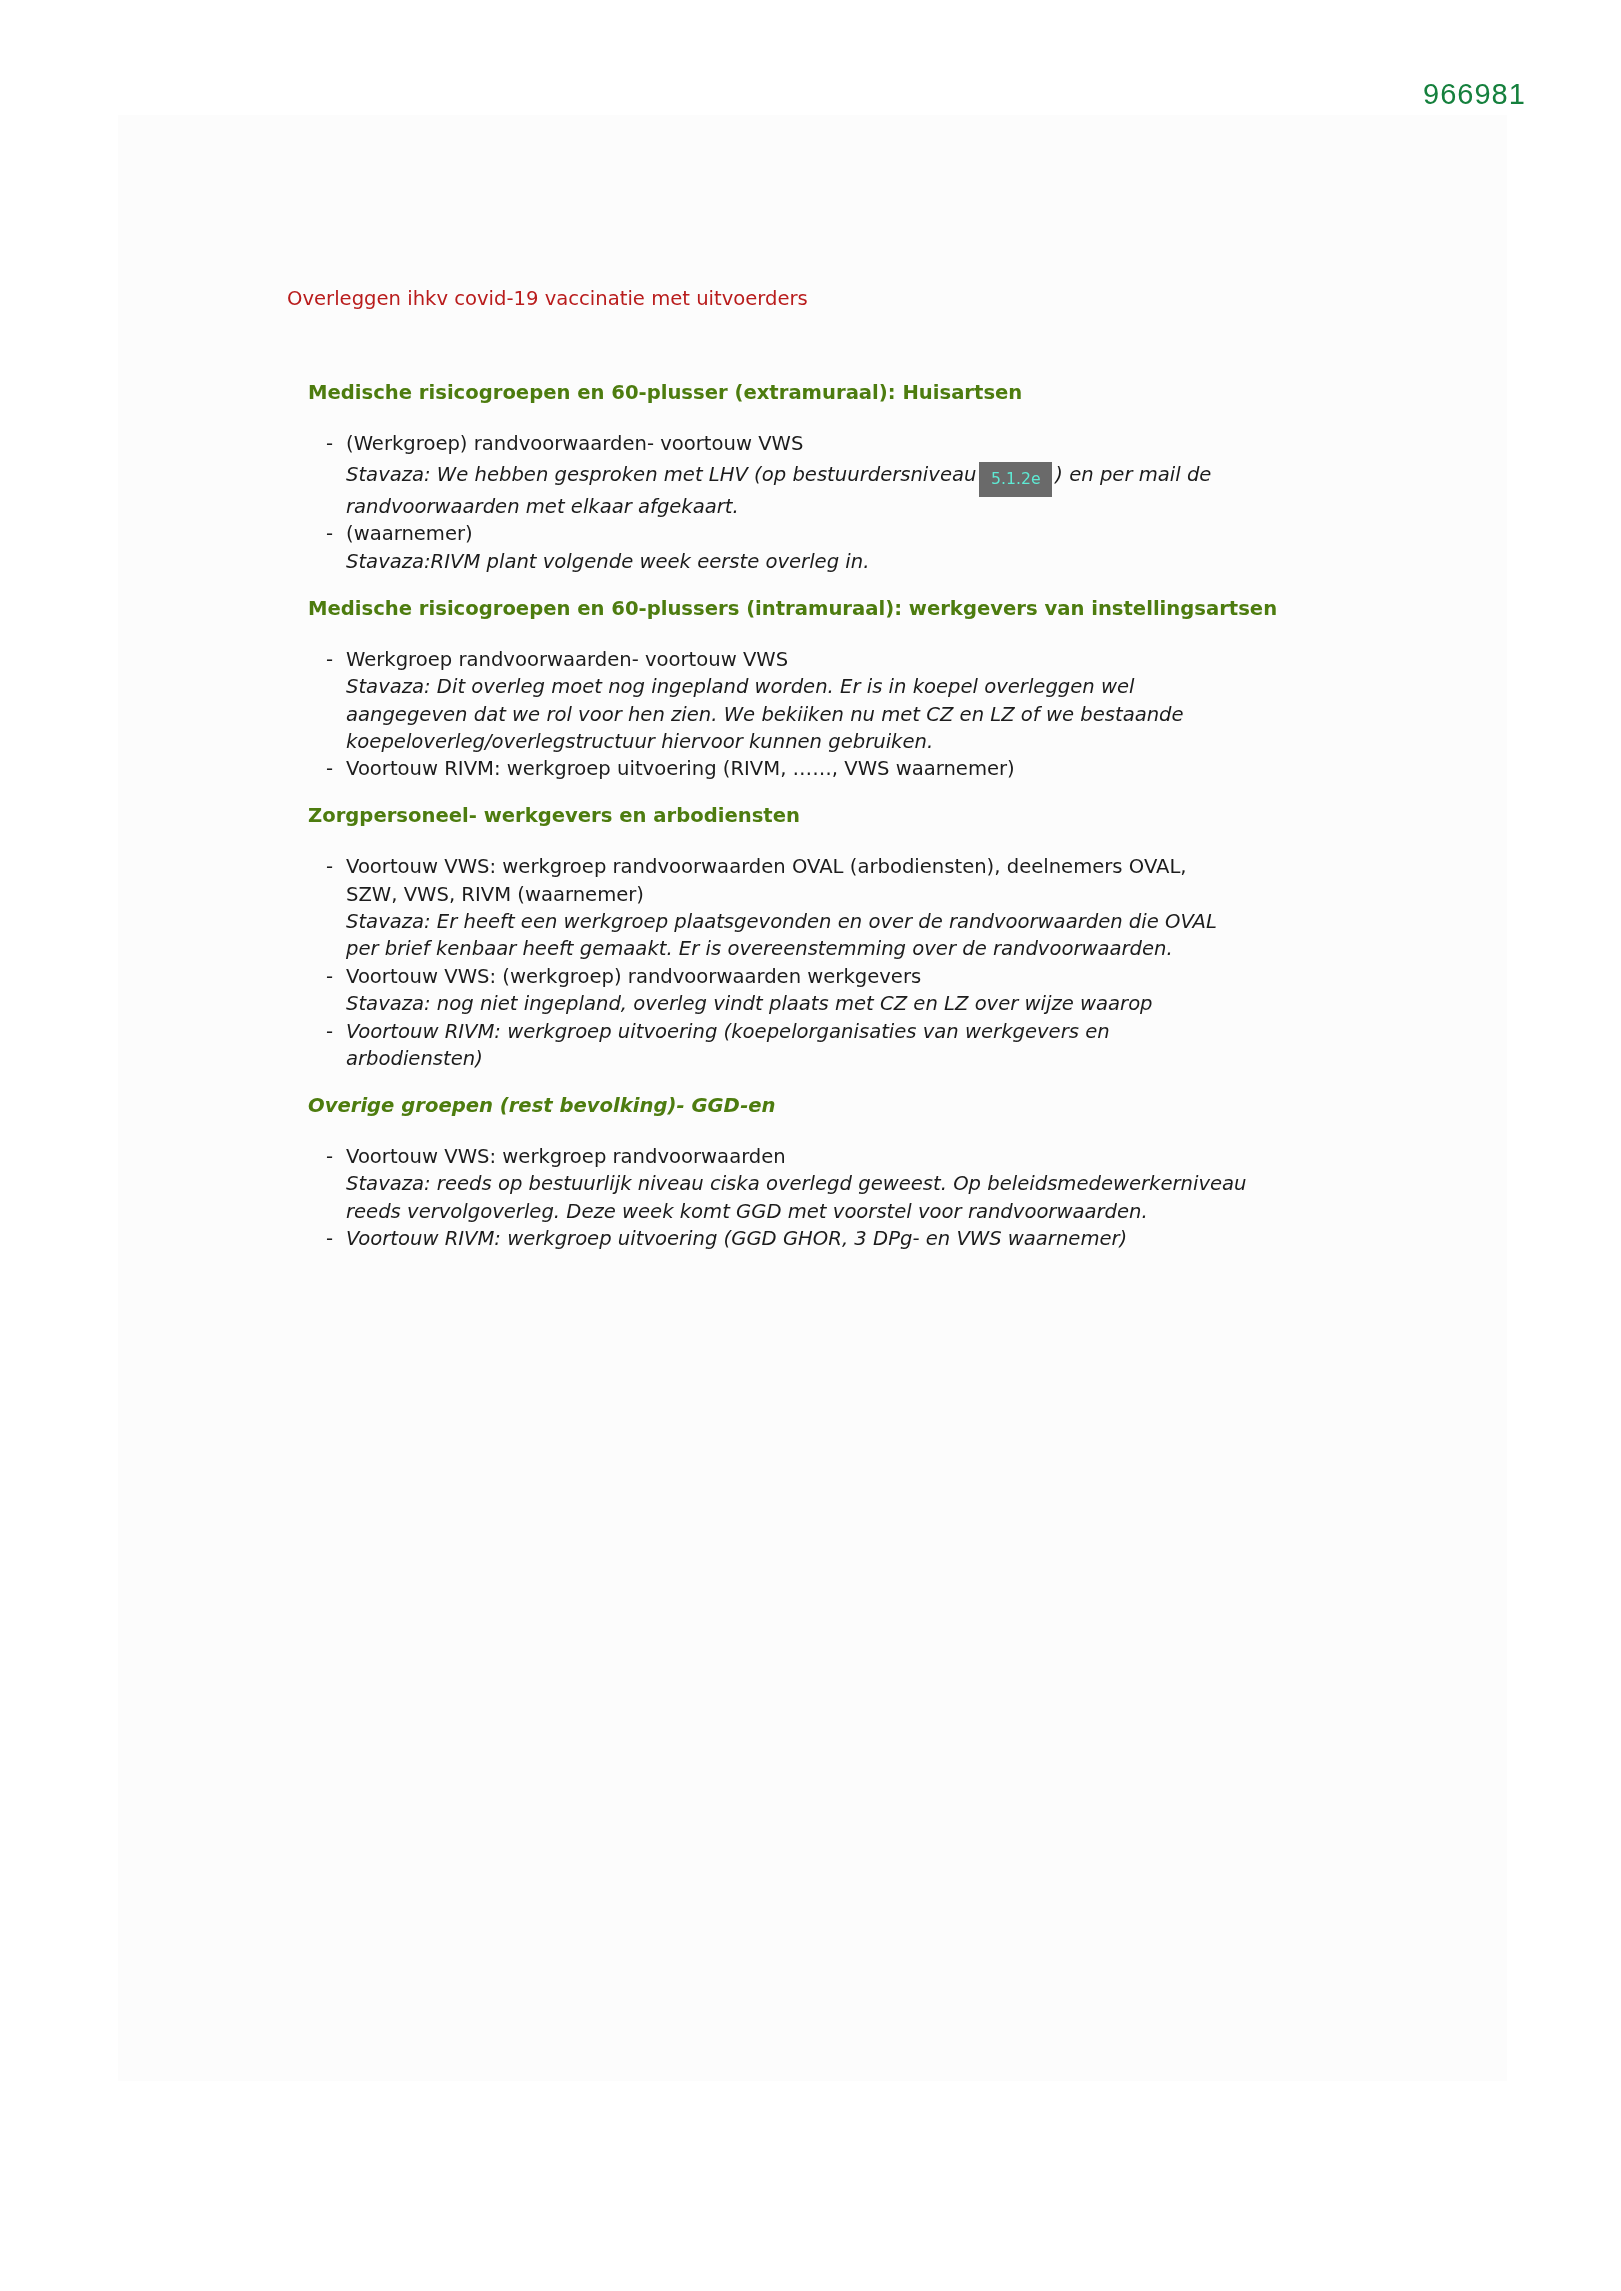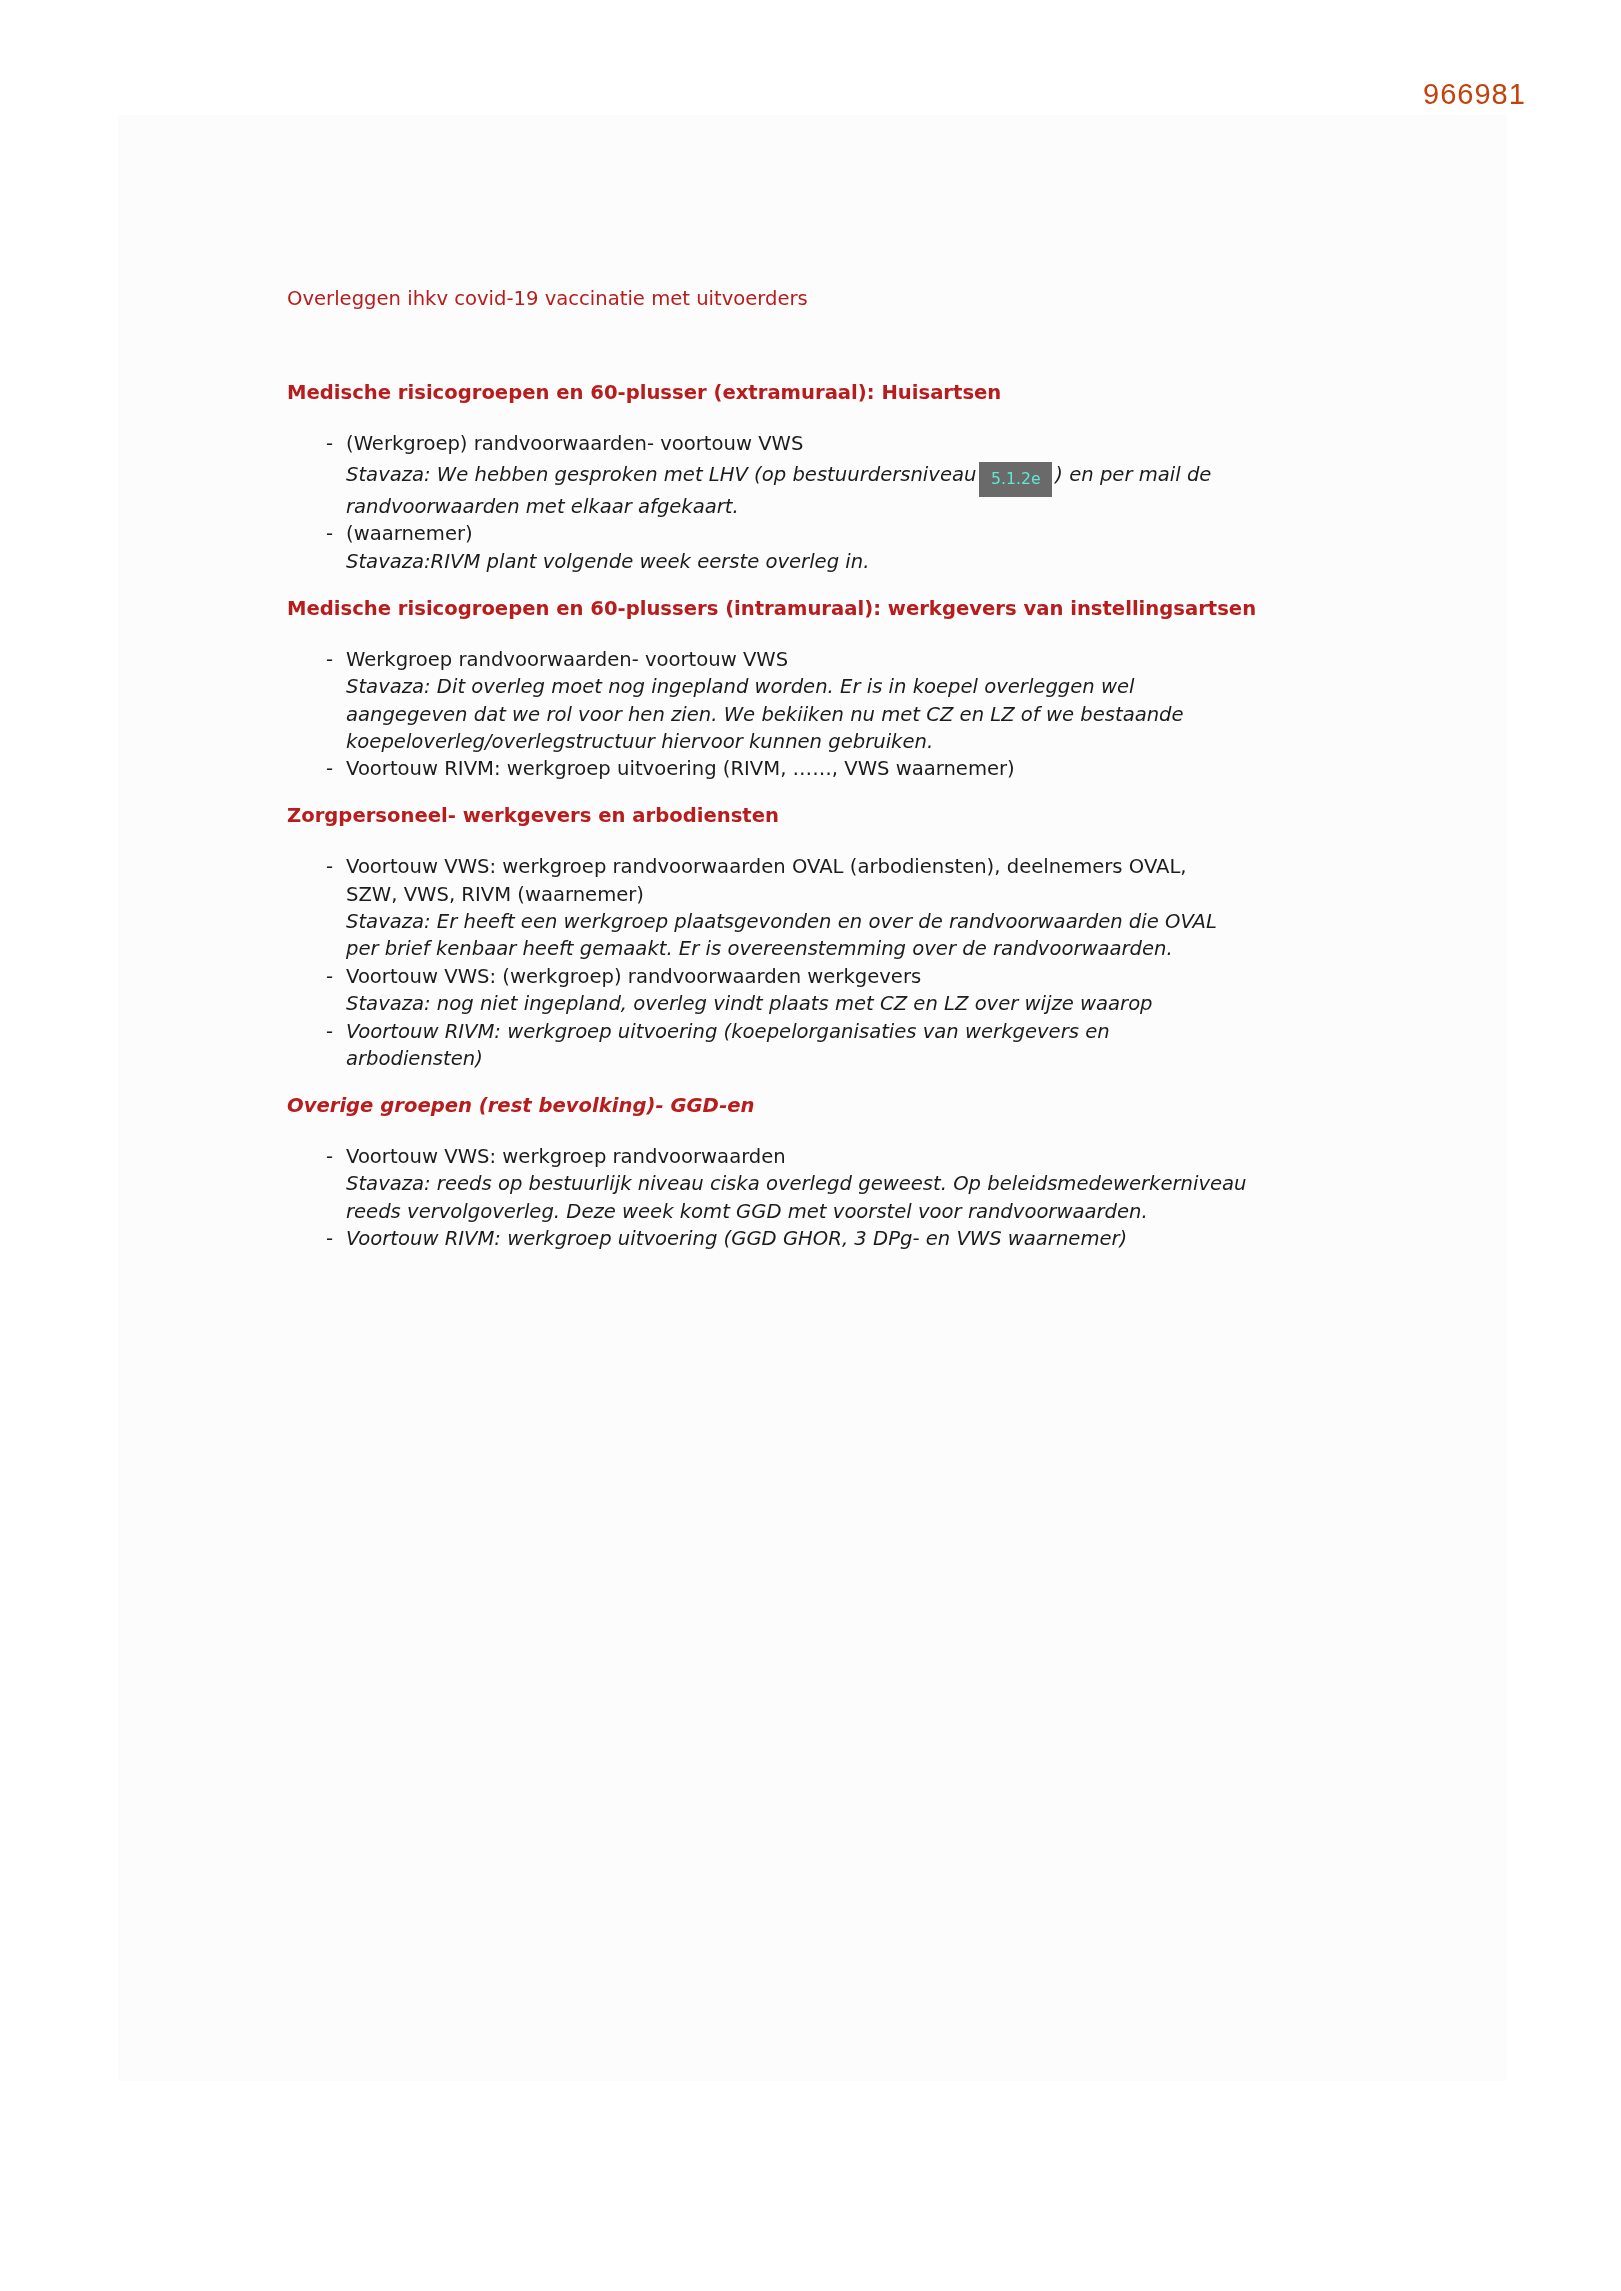--- a/index.html
+++ b/index.html
@@ -21,21 +21,21 @@
     background: #fcfcfc;
     z-index: 0;
   }
   .page-number {
     position: absolute;
     left: 1423px;
     top: 78px;
     font-family: "Liberation Sans", sans-serif;
     font-size: 29px;
     letter-spacing: 1px;
-    color: #c2410c;
+    color: #15803d;
     z-index: 2;
     white-space: nowrap;
   }
   .doc {
     position: absolute;
     left: 287px;
     top: 285px;
     z-index: 1;
   }
   .doc-title {
@@ -43,22 +43,23 @@
     line-height: 27.4px;
     color: #b91c1c;
     white-space: nowrap;
   }
   .section { margin-top: 19.6px; }
   .section.first { margin-top: 67px; }
   .heading {
     font-size: 19.6px;
     line-height: 27.4px;
     font-weight: bold;
-    color: #b91c1c;
+    color: #4d7c0f;
     white-space: nowrap;
+    margin-left: 21px;
   }
   .heading.italic { font-style: italic; }
   .items { margin-top: 23.5px; }
   .item { position: relative; padding-left: 59px; }
   .marker {
     position: absolute;
     left: 39px;
     top: 0;
     font-size: 19.6px;
     line-height: 27.4px;

